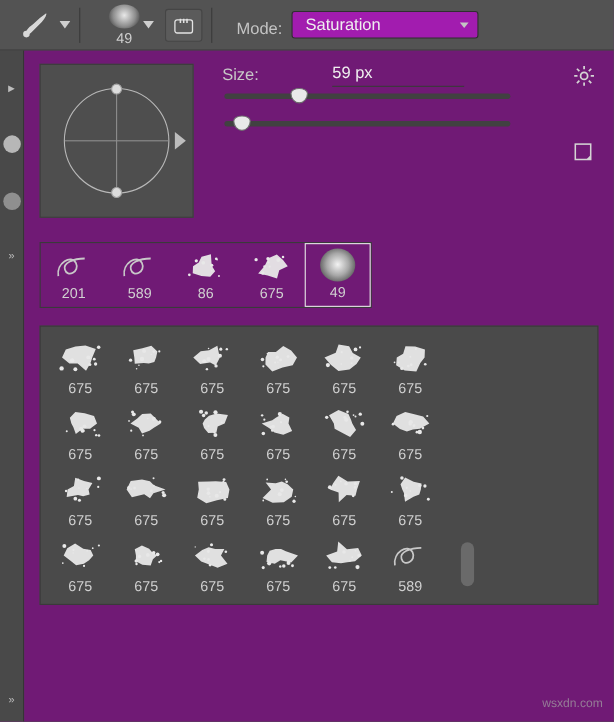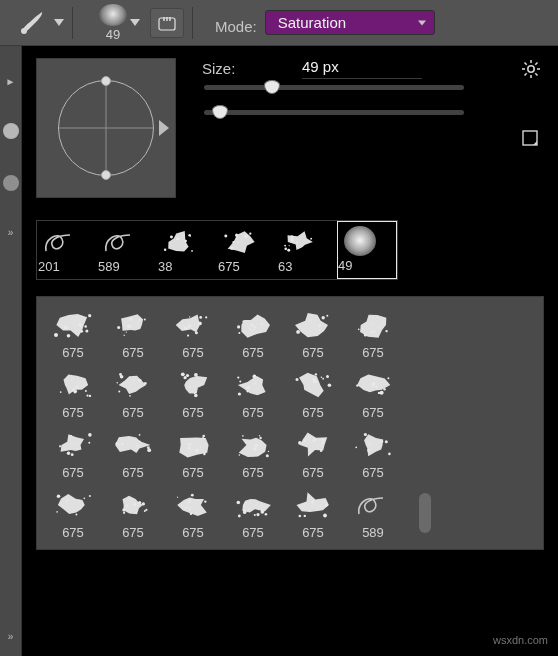--- a/index.html
+++ b/index.html
@@ -64,21 +64,21 @@
     cursor:pointer;
   }
   .btn-square svg { fill:#e3e3e3; }
 
   .mode {
     display:flex; align-items:flex-end; margin-left:14px;
   }
   .mode-label { color:#c4c4c4; font-size:15px; }
   .mode-select {
     margin-left: 8px;
-    background:#701a75;
+    background:#a21caf;
     border:1px solid #2f2f2f;
     color:#efefef;
     font-size:15px;
     padding: 3px 26px 3px 12px;
     border-radius:3px;
     position:relative;
     min-width: 170px;
     cursor:pointer;
   }
   .mode-select::after{
@@ -102,21 +102,21 @@
     background:#b7b7b7;
   }
   .left-strip .chev {
     color:#bdbdbd;font-size:10px;
   }
 
   
   .panel {
     position:absolute;
     left:22px; right:0; top:46px; bottom:0;
-    background:#000000;
+    background:#701a75;
     padding:12px 14px 14px 14px;
   }
 
   .settings-row {
     display:flex;
   }
 
   .direction-widget {
     width: 140px; height: 140px;
     border:1px solid #3c3c3c;
@@ -194,21 +194,21 @@
   
   .recent-row {
     margin-top: 22px;
     display:flex;
     gap:0;
     border:1px solid #3a3a3a;
     width: fit-content;
   }
   .brush-tile {
     width: 60px;
-    display:flex; flex-direction:column; 
+    display:flex; flex-direction:column; align-items:center;
     padding: 4px 0 4px 0;
     border:1px solid transparent;
     cursor:pointer;
   }
   .brush-tile.selected {
     border:1px solid #e8e8e8;
     padding:3px 0;
   }
   .brush-tile .thumb {
     width: 44px; height: 32px;
@@ -318,21 +318,21 @@
       <div class="circle crosshair">
         <div class="handle top"></div>
         <div class="handle bot"></div>
       </div>
       <div class="arrow"></div>
     </div>
 
     <div class="sliders">
       <div class="slider-row">
         <span class="slider-label">Size:</span>
-        <span class="slider-value-input">49 px</span>
+        <span class="slider-value-input">59 px</span>
       </div>
       <div class="slider-track">
         <div class="slider-thumb" id="size-thumb" style="left: 26%;"></div>
       </div>
 
       <div class="slider-track">
         <div class="slider-thumb" id="hardness-thumb" style="left: 6%;"></div>
       </div>
     </div>
 
@@ -386,54 +386,38 @@
     <circle cx="15.3" cy="10.4" r="1.7" fill="#e8e8e8"></circle>
             <circle cx="8.1" cy="24.9" r="1.4" fill="#e8e8e8"></circle>
             <circle cx="22.5" cy="12.4" r="1.9" fill="#e8e8e8"></circle>
             <circle cx="38.7" cy="26.2" r="1.0" fill="#e8e8e8"></circle>
             <circle cx="36.9" cy="9.3" r="0.7" fill="#e8e8e8"></circle>
             <circle cx="31.3" cy="15.0" r="1.6" fill="#e8e8e8"></circle>
             <circle cx="35.9" cy="8.4" r="1.4" fill="#e8e8e8"></circle>
             <circle cx="31.1" cy="20.7" r="0.7" fill="#e8e8e8"></circle>
   </svg>
         </div>
-    <div class="label">38</div>
+    <div class="label">86</div>
       </div>
       <div class="brush-tile">
     <div class="thumb">
           <svg width="50" height="32" viewBox="0 0 50 32">
     <path d="M41.6 16.0 L32.8 20.2 L30.5 28.6 L20.8 25.7 L11.0 23.6 L17.5 16.0 L19.2 12.8 L21.5 7.9 L30.3 3.8 L36.7 9.6 Z" fill="#e8e8e8" opacity="0.95"></path>
     <circle cx="15.8" cy="23.1" r="1.8" fill="#e8e8e8"></circle>
             <circle cx="31.9" cy="9.6" r="2.0" fill="#e8e8e8"></circle>
             <circle cx="17.6" cy="16.2" r="1.3" fill="#e8e8e8"></circle>
             <circle cx="21.2" cy="8.2" r="1.8" fill="#e8e8e8"></circle>
             <circle cx="22.9" cy="16.5" r="1.1" fill="#e8e8e8"></circle>
             <circle cx="36.7" cy="6.5" r="1.3" fill="#e8e8e8"></circle>
             <circle cx="8.9" cy="9.3" r="1.7" fill="#e8e8e8"></circle>
             <circle cx="21.7" cy="12.0" r="1.2" fill="#e8e8e8"></circle>
   </svg>
         </div>
     <div class="label">675</div>
       </div>
-      <div class="brush-tile">
-    <div class="thumb">
-          <svg width="50" height="32" viewBox="0 0 50 32">
-    <path d="M39.6 16.0 L30.8 19.2 L27.6 21.9 L21.0 25.2 L20.1 18.7 L11.2 16.0 L10.8 8.3 L22.2 9.5 L30.2 3.9 L32.6 11.8 Z" fill="#e8e8e8" opacity="0.95"></path>
-    <circle cx="16.3" cy="13.7" r="2.0" fill="#e8e8e8"></circle>
-            <circle cx="21.7" cy="16.3" r="1.2" fill="#e8e8e8"></circle>
-            <circle cx="12.7" cy="20.1" r="0.7" fill="#e8e8e8"></circle>
-            <circle cx="37.7" cy="12.2" r="1.1" fill="#e8e8e8"></circle>
-            <circle cx="8.8" cy="23.8" r="1.5" fill="#e8e8e8"></circle>
-            <circle cx="8.1" cy="20.1" r="1.1" fill="#e8e8e8"></circle>
-            <circle cx="15.9" cy="10.2" r="1.9" fill="#e8e8e8"></circle>
-            <circle cx="12.2" cy="25.4" r="1.7" fill="#e8e8e8"></circle>
-  </svg>
-        </div>
-    <div class="label">63</div>
-      </div>
       <div class="brush-tile selected">
     <div class="thumb">
           <div class="thumb-soft"></div>
         </div>
     <div class="label">49</div>
       </div>
     </div>
 
   <div class="library">
     <div class="library-grid" id="library-grid">

